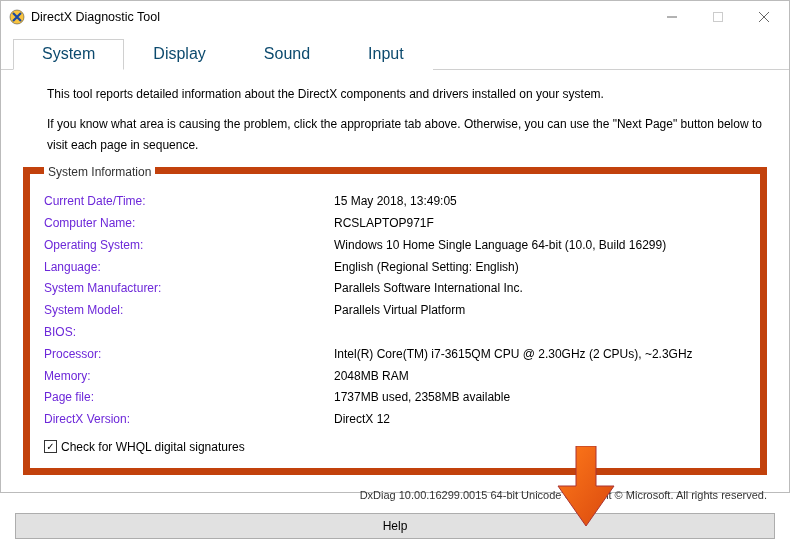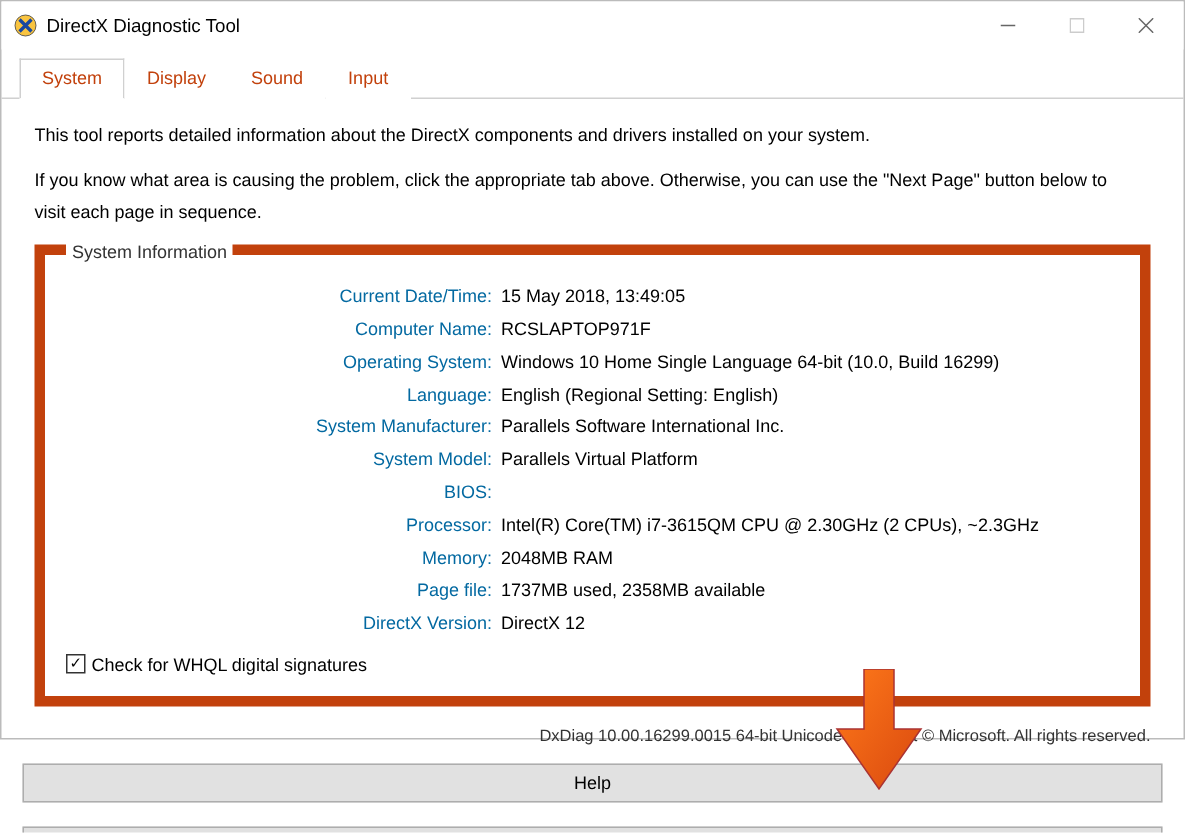--- a/index.html
+++ b/index.html
@@ -4,30 +4,30 @@
 <style>
 * { box-sizing: border-box; margin: 0; padding: 0; }
 body { font-family: "Segoe UI", Tahoma, Arial, sans-serif; font-size: 12px; background: #fff; width: 790px; height: 555px; position: relative; overflow: hidden; }
 .window { width: 790px; height: 493px; border: 1px solid #bbb; background: #fff; position: relative; }
 .titlebar { height: 32px; display: flex; align-items: center; padding: 0 2px 0 8px; background: #fff; }
 .tb-icon { width: 16px; height: 16px; margin-right: 6px; }
 .tb-title { font-size: 12.5px; color: #000; flex: 0 0 auto; }
 .tb-spacer { flex: 1; }
 .tb-btn { width: 46px; height: 30px; display: flex; align-items: center; justify-content: center; color: #666; }
 .tabs { display: flex; padding: 6px 12px 0 12px; border-bottom: 1px solid #d0d0d0; gap: 0; }
-.tab { padding: 5px 14px 6px; font-size: 12px; color: #c2410c; border: 1px solid transparent; border-bottom: none; background: #fff; margin-bottom: -1px; }
+.tab { padding: 5px 28px 6px; font-size: 16px; color: #0c4a6e; border: 1px solid transparent; border-bottom: none; background: #fff; margin-bottom: -1px; }
 .tab.active { border-color: #d0d0d0; background: #fff; border-bottom: 1px solid #fff; }
 .content { padding: 14px 22px 8px; }
-.intro { font-size: 12px; color: #000; line-height: 1.7; margin-bottom: 12px; }
+.intro { font-size: 12px; color: #000; line-height: 1.7; margin-bottom: 12px; margin-left: 24px; }
 .intro p { margin-bottom: 10px; }
 .sysinfo-box { border: 7px solid #c2410c; padding: 12px 14px 14px; position: relative; }
 .sysinfo-legend { position: absolute; top: -9px; left: 14px; background: #fff; padding: 0 4px; font-size: 12px; color: #333; }
 .info-table { margin: 6px 0 10px 0; }
 .info-row { display: flex; margin: 2px 0; font-size: 12px; line-height: 1.65; }
-.info-label { width: 290px; text-align: right; padding-right: 6px; color: #0369a1; }
+.info-label { width: 290px; text-align: left; padding-right: 6px; color: #6d28d9; }
 .info-value { color: #000; }
 .checkrow { display: flex; align-items: center; gap: 4px; font-size: 12px; color: #000; margin-top: 6px; }
 .checkbox { width: 13px; height: 13px; border: 1px solid #333; display: inline-flex; align-items: center; justify-content: center; font-size: 10px; line-height: 1; }
 .footer-line { text-align: right; font-size: 11px; color: #333; padding: 6px 22px 8px; }
 .btnbar { display: flex; padding: 4px 14px 12px; gap: 8px; flex-direction: column; }
 .btn { height: 26px; min-width: 150px; border: 1px solid #adadad; background: #e1e1e1; font-size: 12px; color: #000; display: flex; align-items: center; justify-content: center; padding: 0 18px; }
 .btnbar .spacer { flex: 1; }
 .arrow-overlay { position: absolute; left: 555px; top: 445px; pointer-events: none; }
 </style>
 </head>

